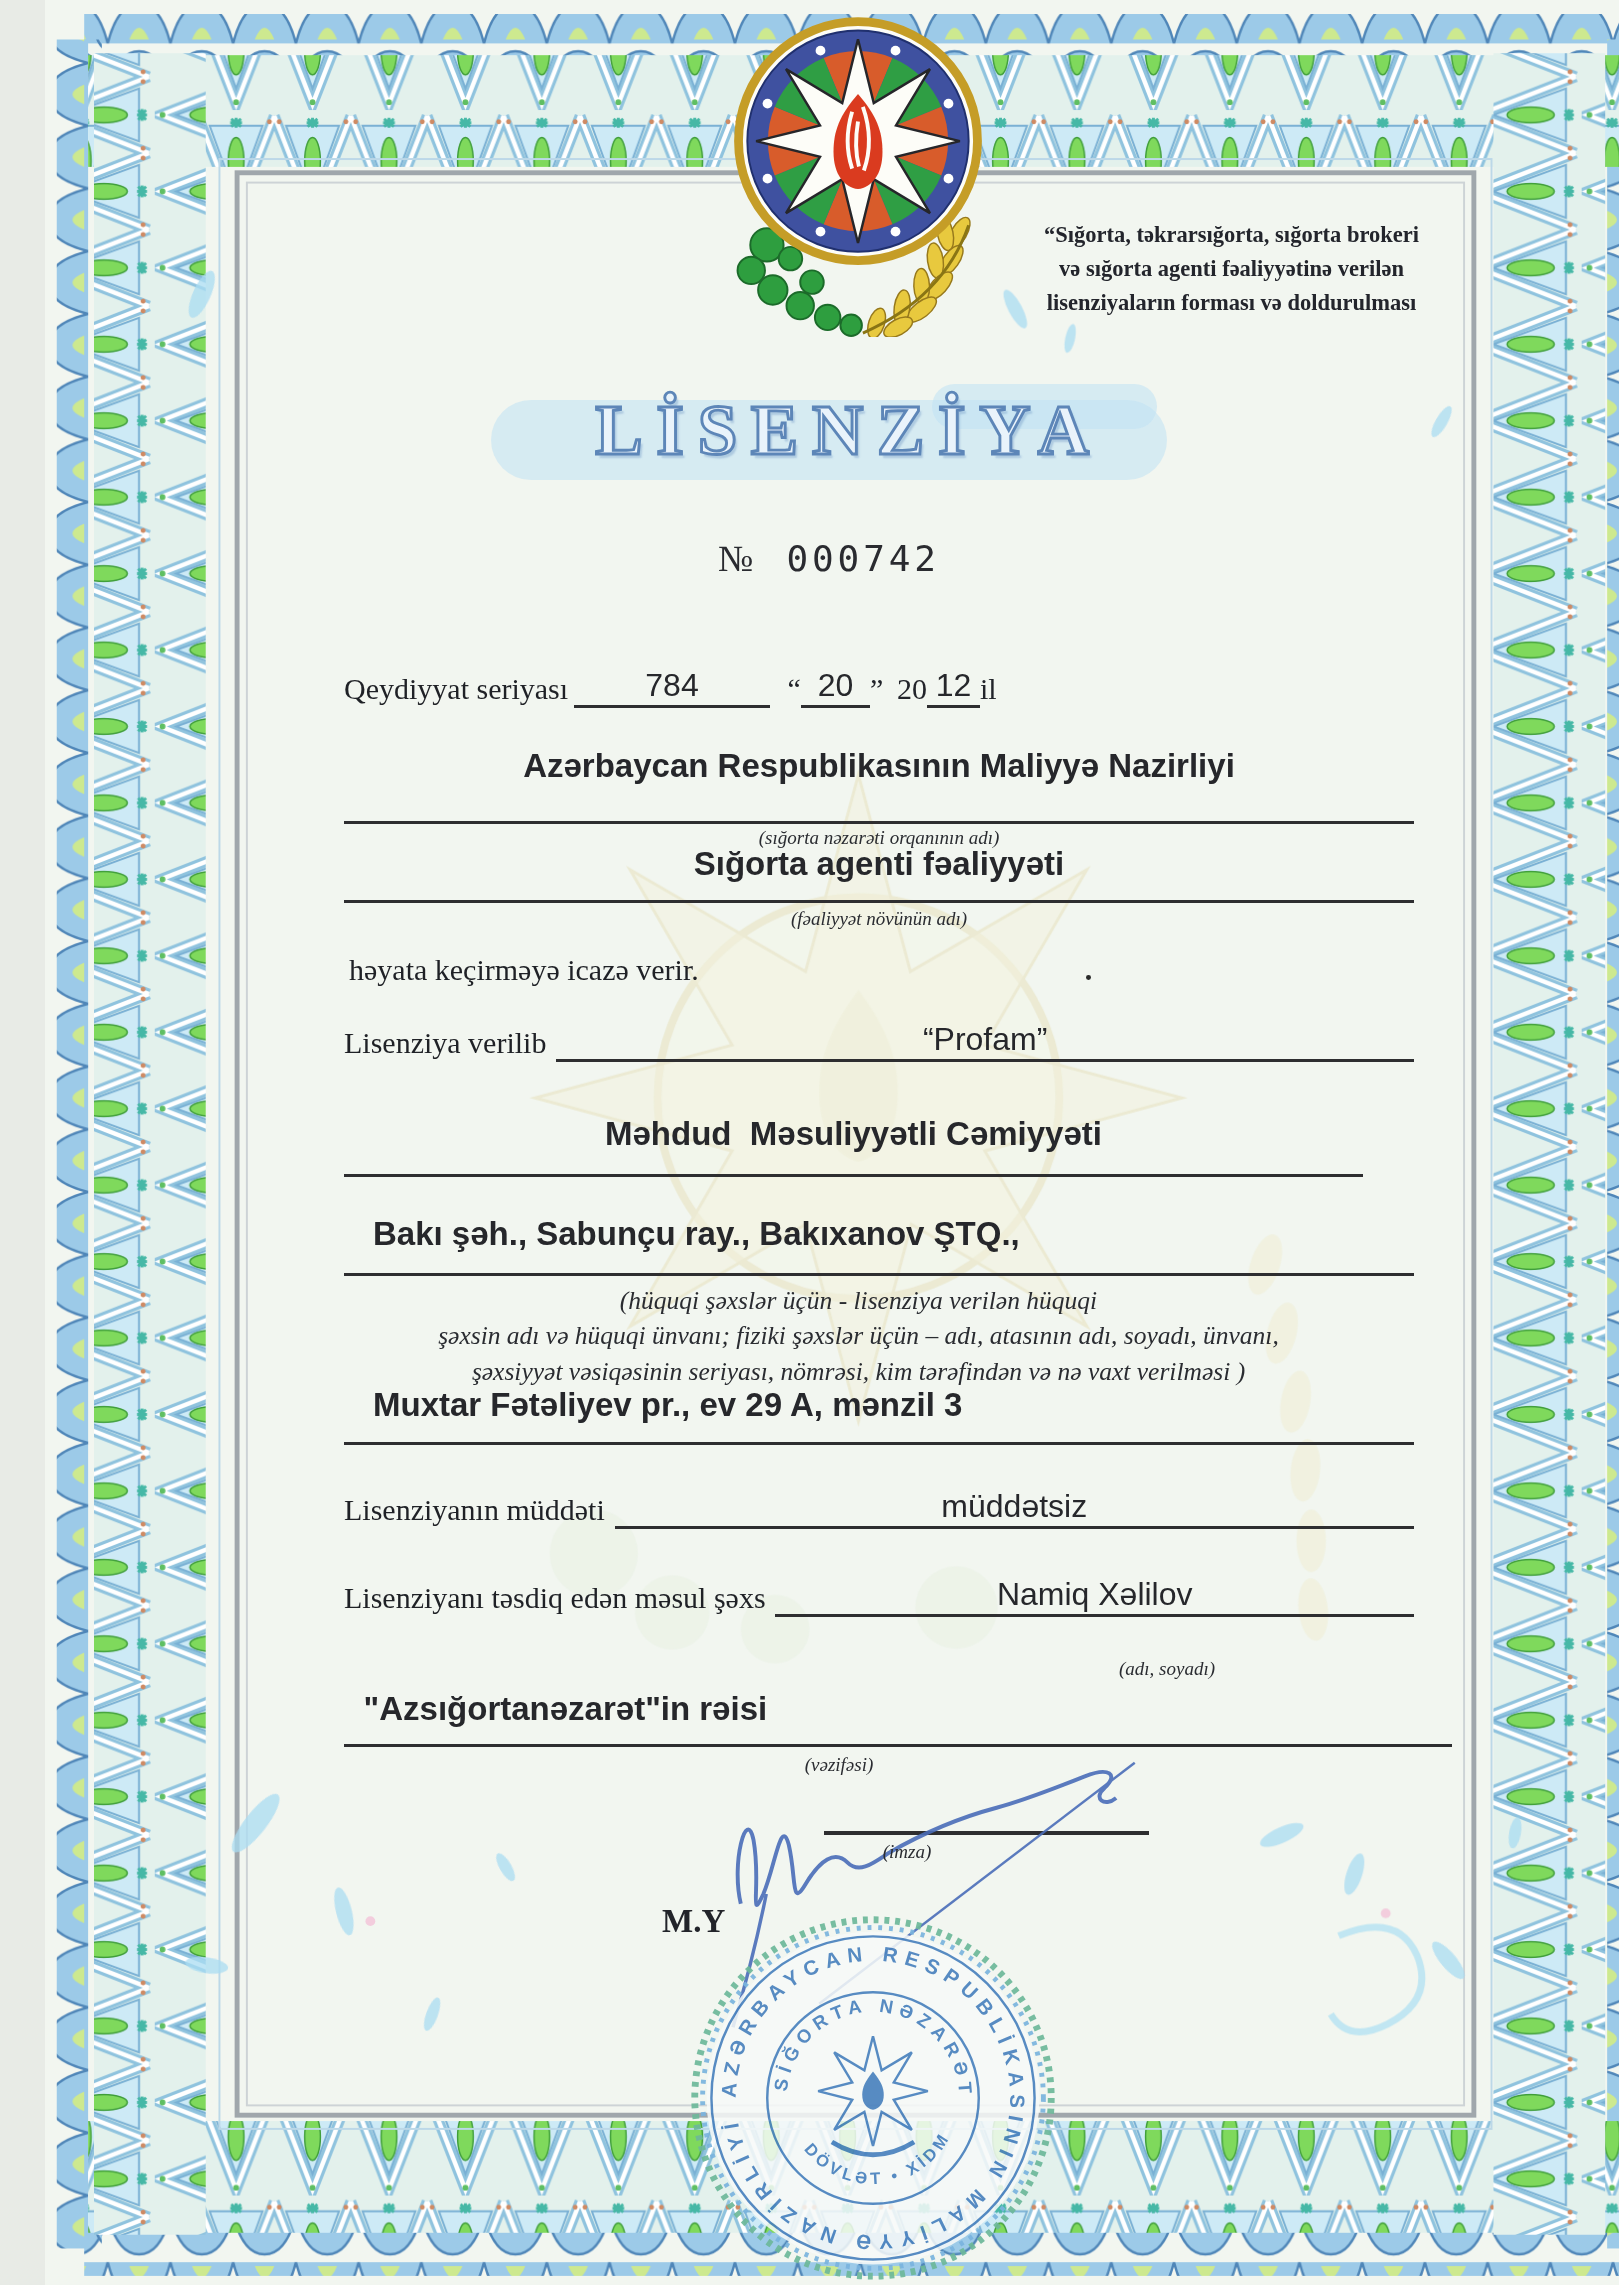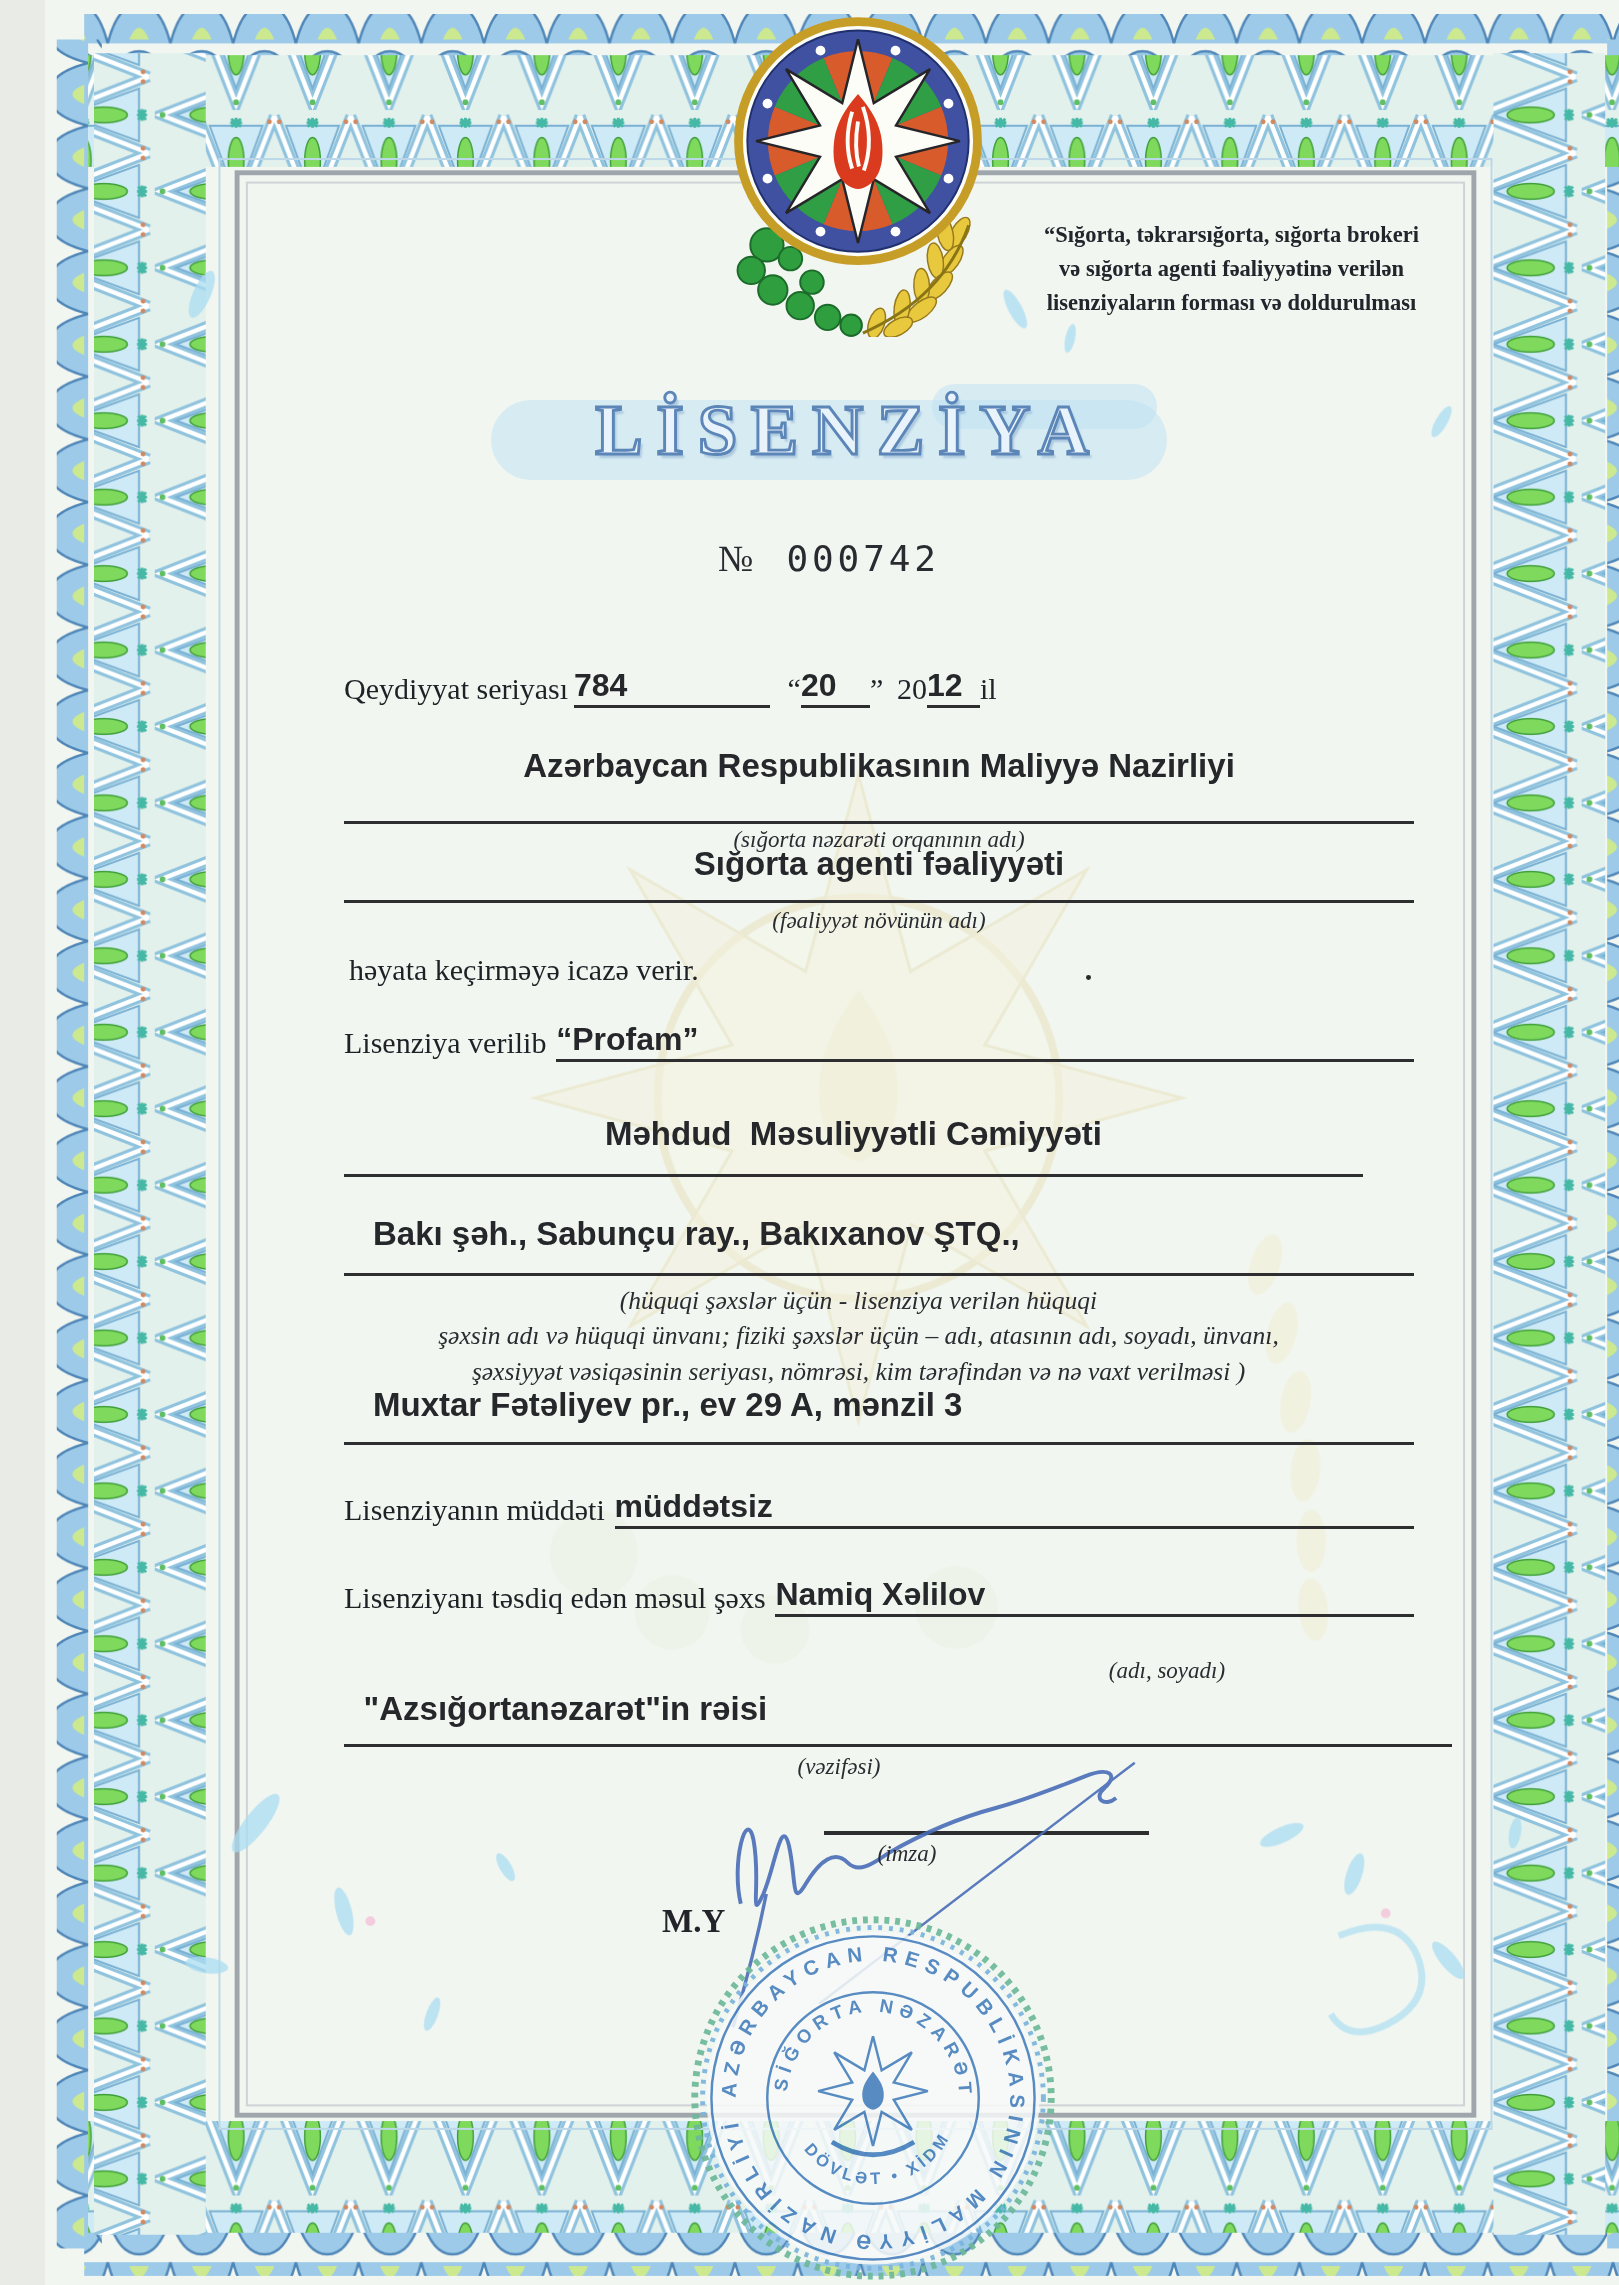--- a/index.html
+++ b/index.html
@@ -10,25 +10,25 @@
   
   .note-block{width:461px;text-align:center;font-weight:bold;font-size:22.5px;line-height:34px;color:#23252c;}
   .big-title{width:784px;text-align:center;font-size:71px;font-weight:bold;letter-spacing:13.7px;
              color:#e9f3fb;-webkit-text-stroke:2.9px #5d86b8;
              text-shadow:2.9px 3.9px 2px rgba(110,150,195,.4);font-family:"Liberation Serif",serif;}
   .title-blob{background:#bfe2f4;opacity:.55;border-radius:44px;}
   .num-row{display:flex;align-items:baseline;justify-content:center;gap:33px;font-size:37px;color:#2a2b30;}
   .num-digits{font-family:"DejaVu Sans Mono",monospace;letter-spacing:3.9px;font-size:36px;}
   .row{display:flex;align-items:flex-end;}
   .lbl{font-size:30px;white-space:nowrap;padding-bottom:2px;color:#1f2126;}
-  .fill{border-bottom:3.9px solid #2e2e30;font-family:"Liberation Sans",sans-serif;
-        font-weight:bold;font-size:32px;color:#26272b;padding-bottom:1px;}
+  .fill{border-bottom:3.9px solid #2e2e30;text-align:center;font-family:"Liberation Sans",sans-serif;
+        font-weight:normal;font-size:32px;color:#26272b;padding-bottom:1px;}
   .center-line{border-bottom:3.9px solid #2e2e30;text-align:center;font-family:"Liberation Sans",sans-serif;
         font-weight:bold;font-size:33px;color:#26272b;}
-  .caption{font-style:italic;font-size:23px;text-align:center;color:#2a2c31;}
+  .caption{font-style:italic;font-size:19px;text-align:center;color:#2a2c31;}
   .plain{font-size:30px;color:#1f2126;}
   .q{font-size:30px;}
   .yr{font-size:30px;}
 </style>
 </head>
 <body>
 
 <div class="page">
 
   <svg class="abs" style="left:0;top:0;z-index:1" width="1619" height="2286" viewBox="0 0 1652 2332">

